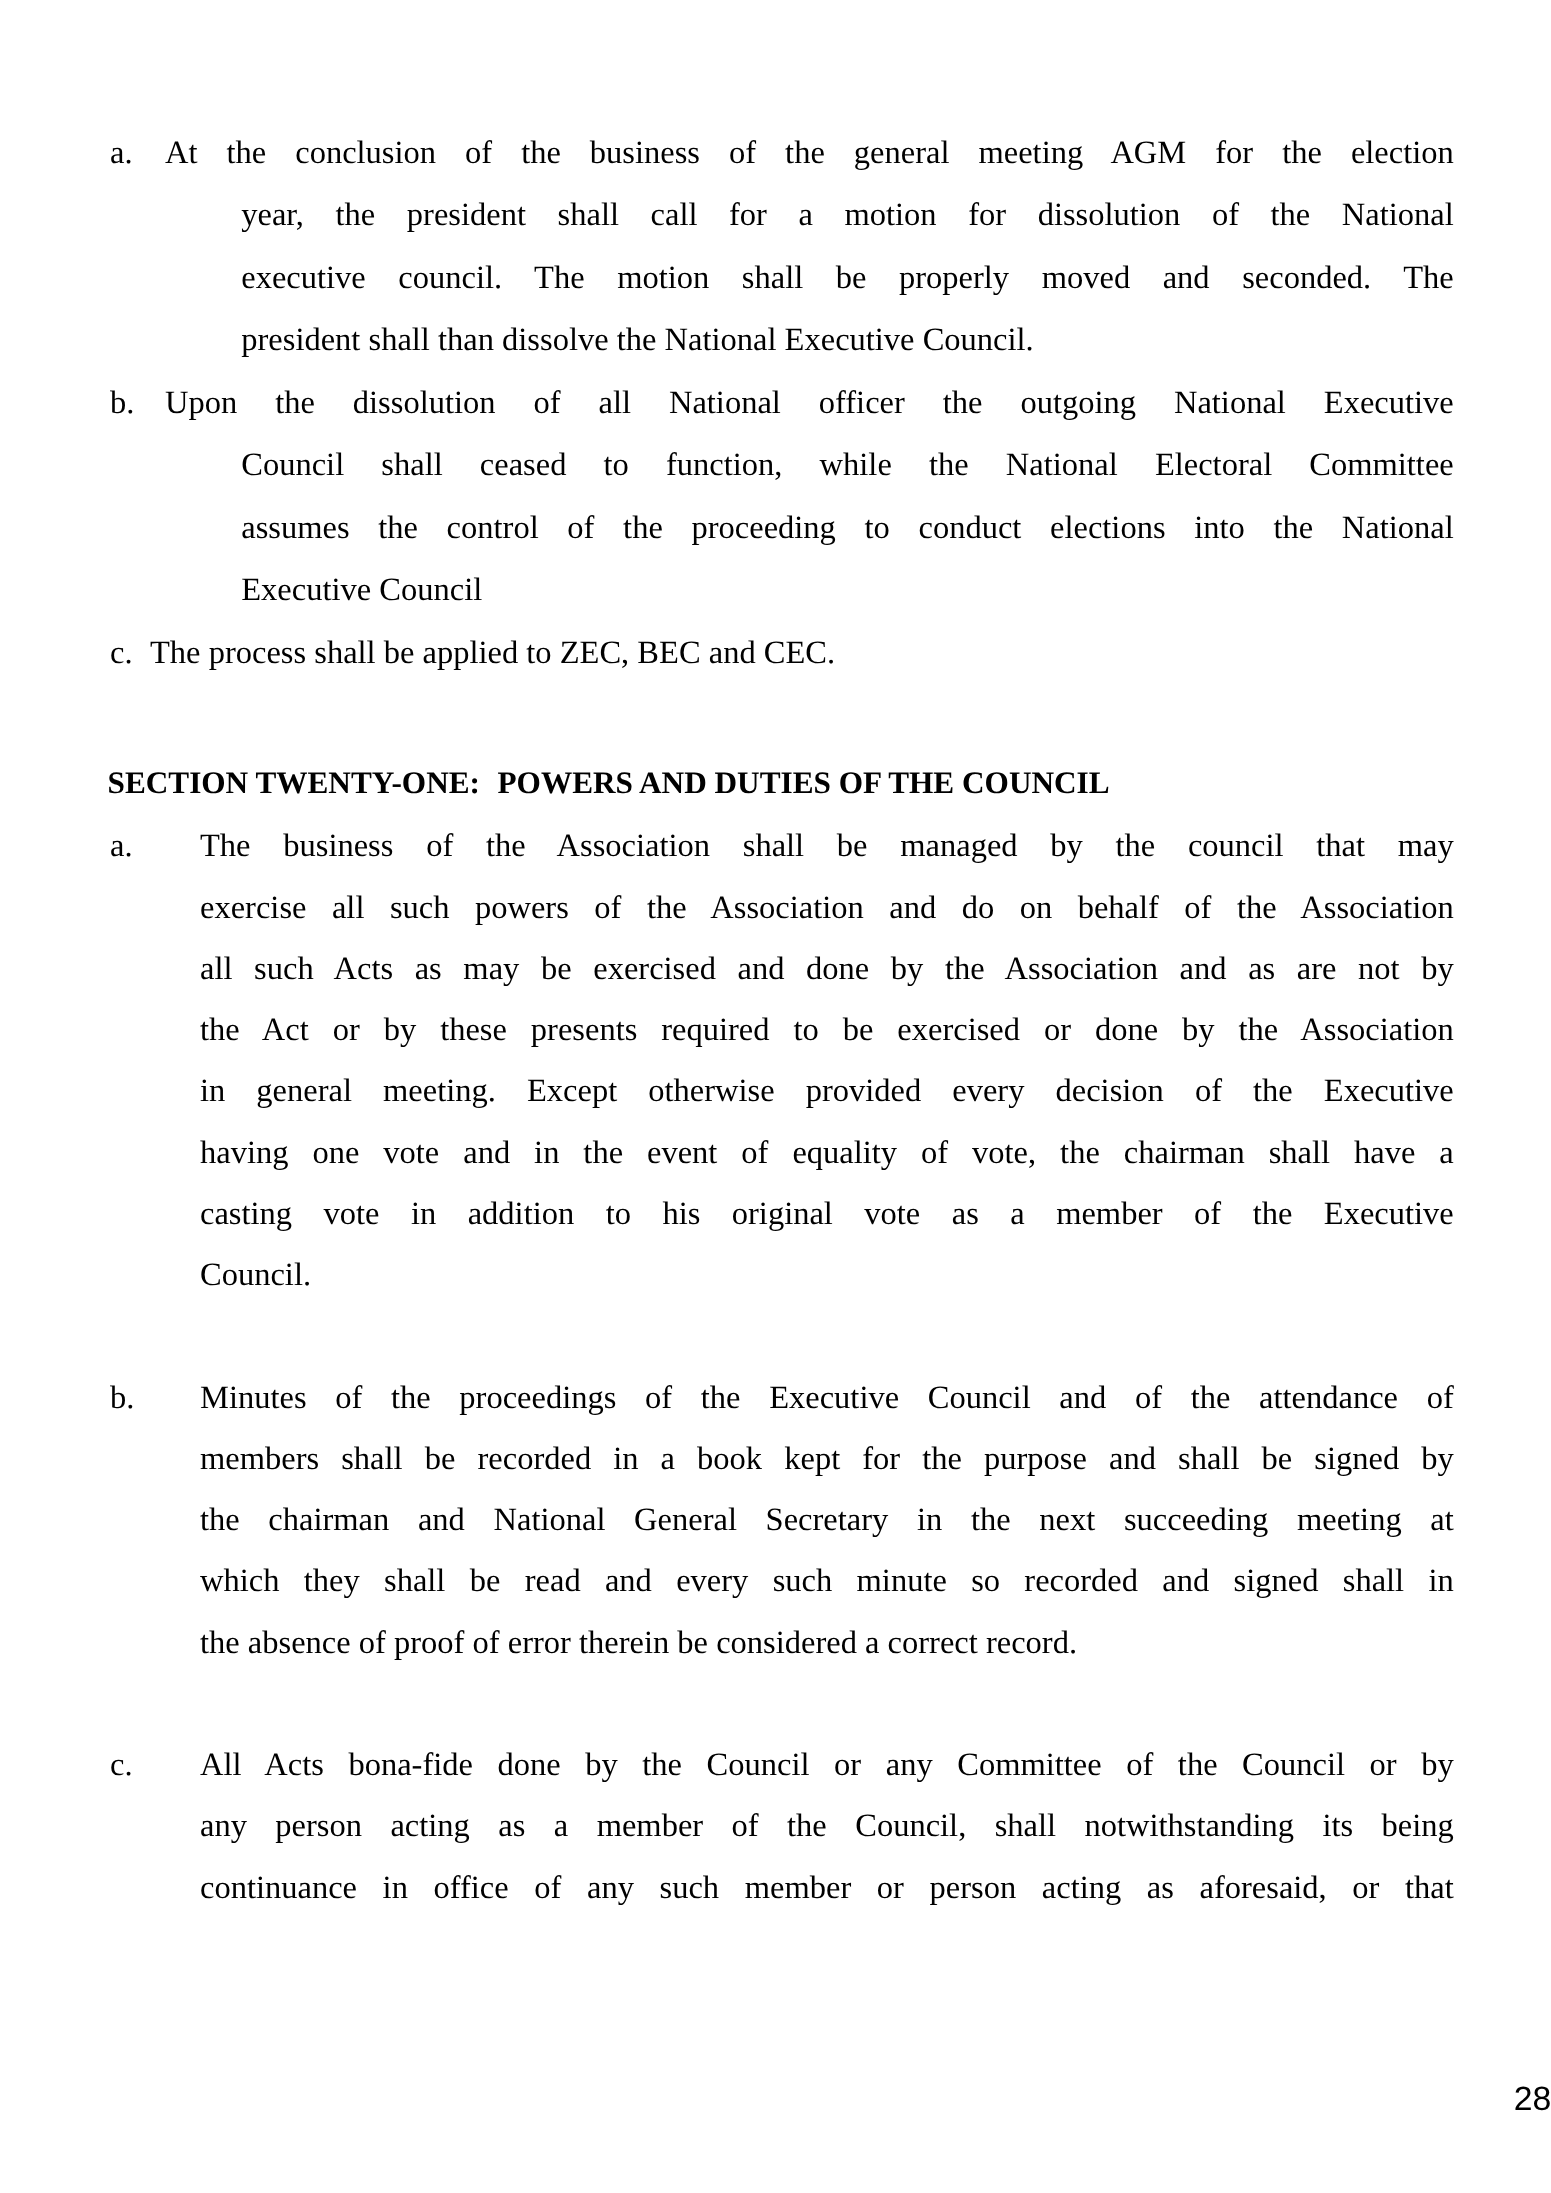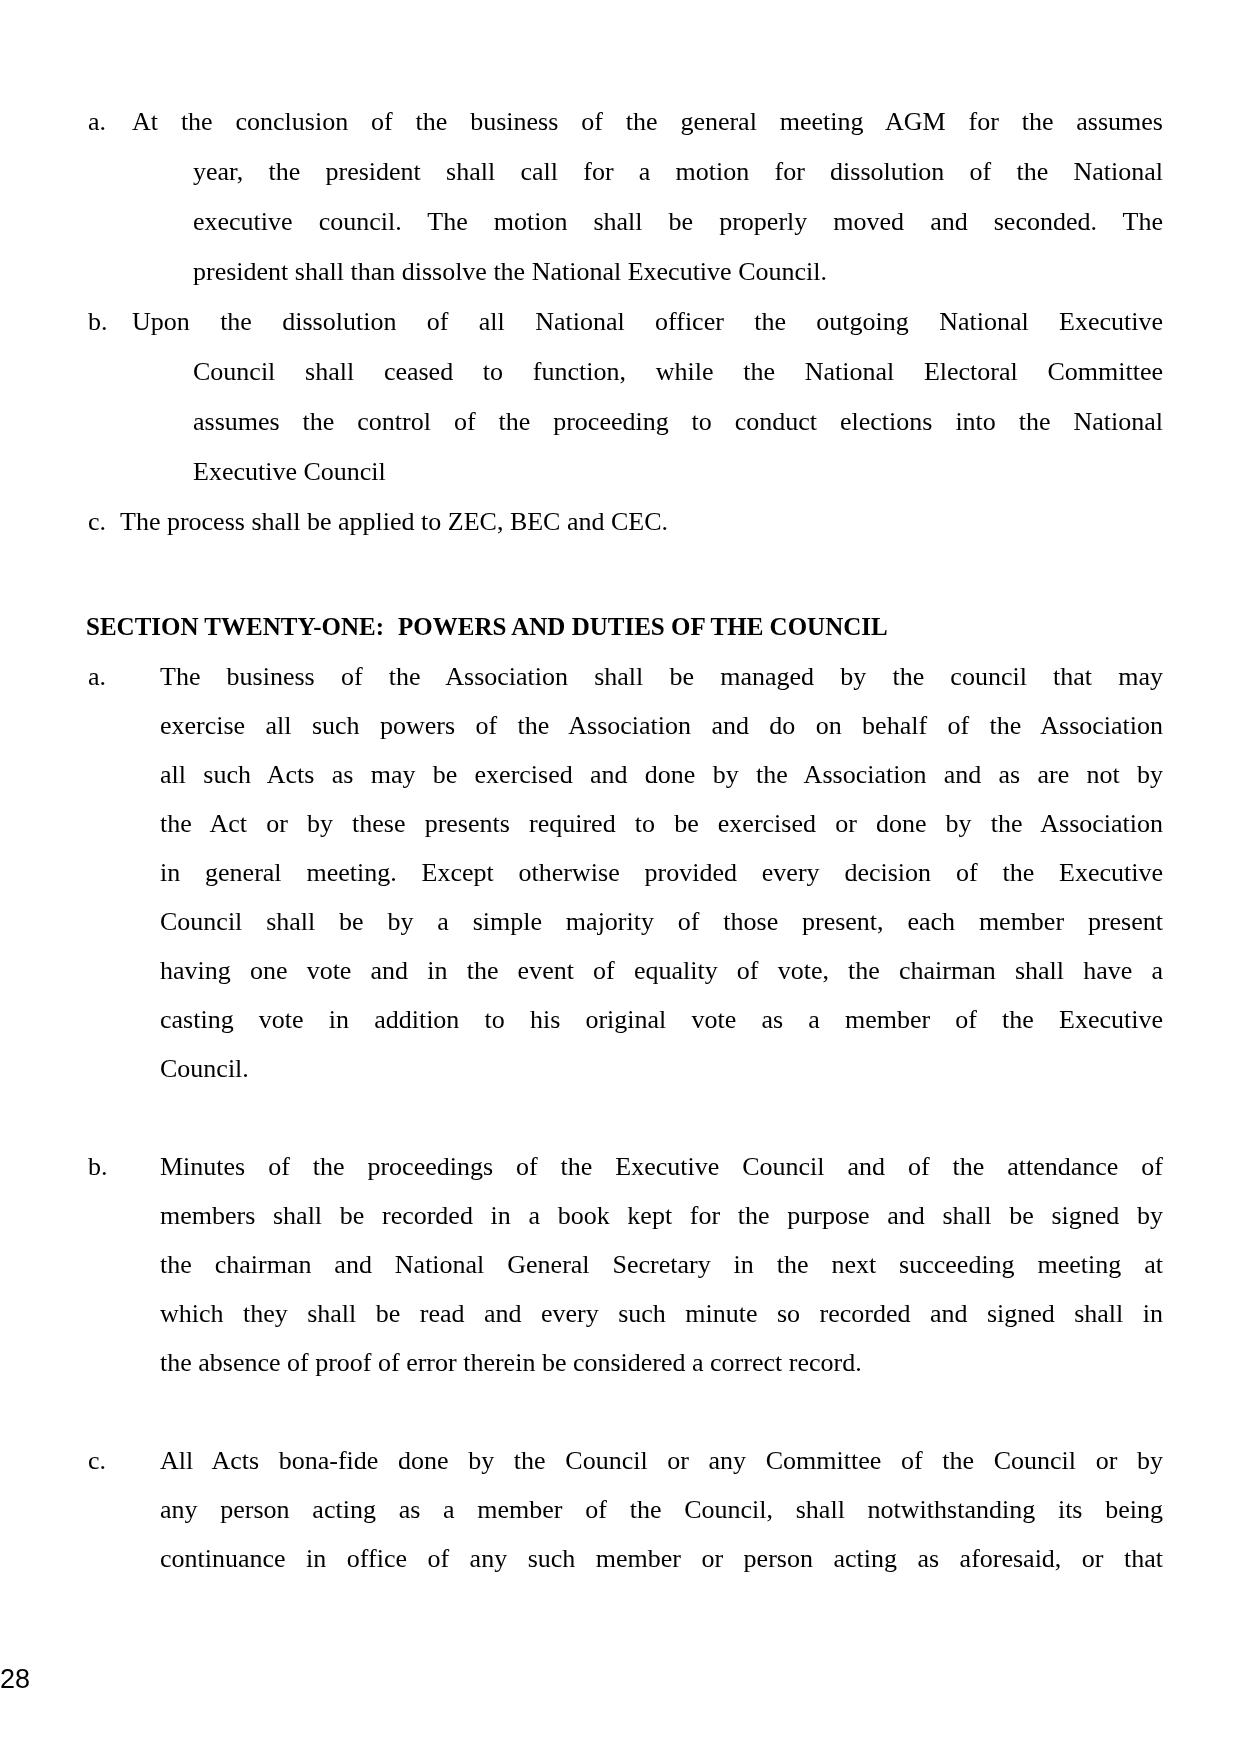--- a/index.html
+++ b/index.html
@@ -55,36 +55,36 @@
     line-height: 50px;
     font-weight: bold;
     font-size: 25px;
   }
   .heading .t2 { margin-left: 14px; }
   .pagenum {
     position: absolute;
     top: 1665px;
     left: 0;
     width: 100%;
-    text-align: left;
+    text-align: right;
     font-family: "Liberation Sans", "DejaVu Sans", sans-serif;
     font-size: 27px;
     line-height: 29px;
   }
 </style>
 </head>
 <body>
 
 <div class="page">
   <div class="doc">
 
     <section>
       <div class="li">
         <span class="marker">a.</span>
-        <div class="ln ml-first">At the conclusion of the business of the general meeting AGM for the assumes</div>
+        <div class="ln ml-first">At the conclusion of the business of the general meeting AGM for the election</div>
         <div class="ln ml-rest">year, the president shall call for a motion for dissolution of the National</div>
         <div class="ln ml-rest">executive council. The motion shall be properly moved and seconded. The</div>
         <div class="ln ml-rest last">president shall than dissolve the National Executive Council.</div>
       </div>
       <div class="li">
         <span class="marker">b.</span>
         <div class="ln ml-first">Upon the dissolution of all National officer the outgoing National Executive</div>
         <div class="ln ml-rest">Council shall ceased to function, while the National Electoral Committee</div>
         <div class="ln ml-rest">assumes the control of the proceeding to conduct elections into the National</div>
         <div class="ln ml-rest last">Executive Council</div>
@@ -100,21 +100,20 @@
     </h2>
 
     <section class="sec">
       <div class="li">
         <span class="marker">a.</span>
         <div class="ln">The business of the Association shall be managed by the council that may</div>
         <div class="ln">exercise all such powers of the Association and do on behalf of the Association</div>
         <div class="ln">all such Acts as may be exercised and done by the Association and as are not by</div>
         <div class="ln">the Act or by these presents required to be exercised or done by the Association</div>
         <div class="ln">in general meeting. Except otherwise provided every decision of the Executive</div>
-        <div class="ln">Council shall be by a simple majority of those present, each member present</div>
         <div class="ln">having one vote and in the event of equality of vote, the chairman shall have a</div>
         <div class="ln">casting vote in addition to his original vote as a member of the Executive</div>
         <div class="ln last">Council.</div>
       </div>
       <div class="li gap">
         <span class="marker">b.</span>
         <div class="ln">Minutes of the proceedings of the Executive Council and of the attendance of</div>
         <div class="ln">members shall be recorded in a book kept for the purpose and shall be signed by</div>
         <div class="ln">the chairman and National General Secretary in the next succeeding meeting at</div>
         <div class="ln">which they shall be read and every such minute so recorded and signed shall in</div>

